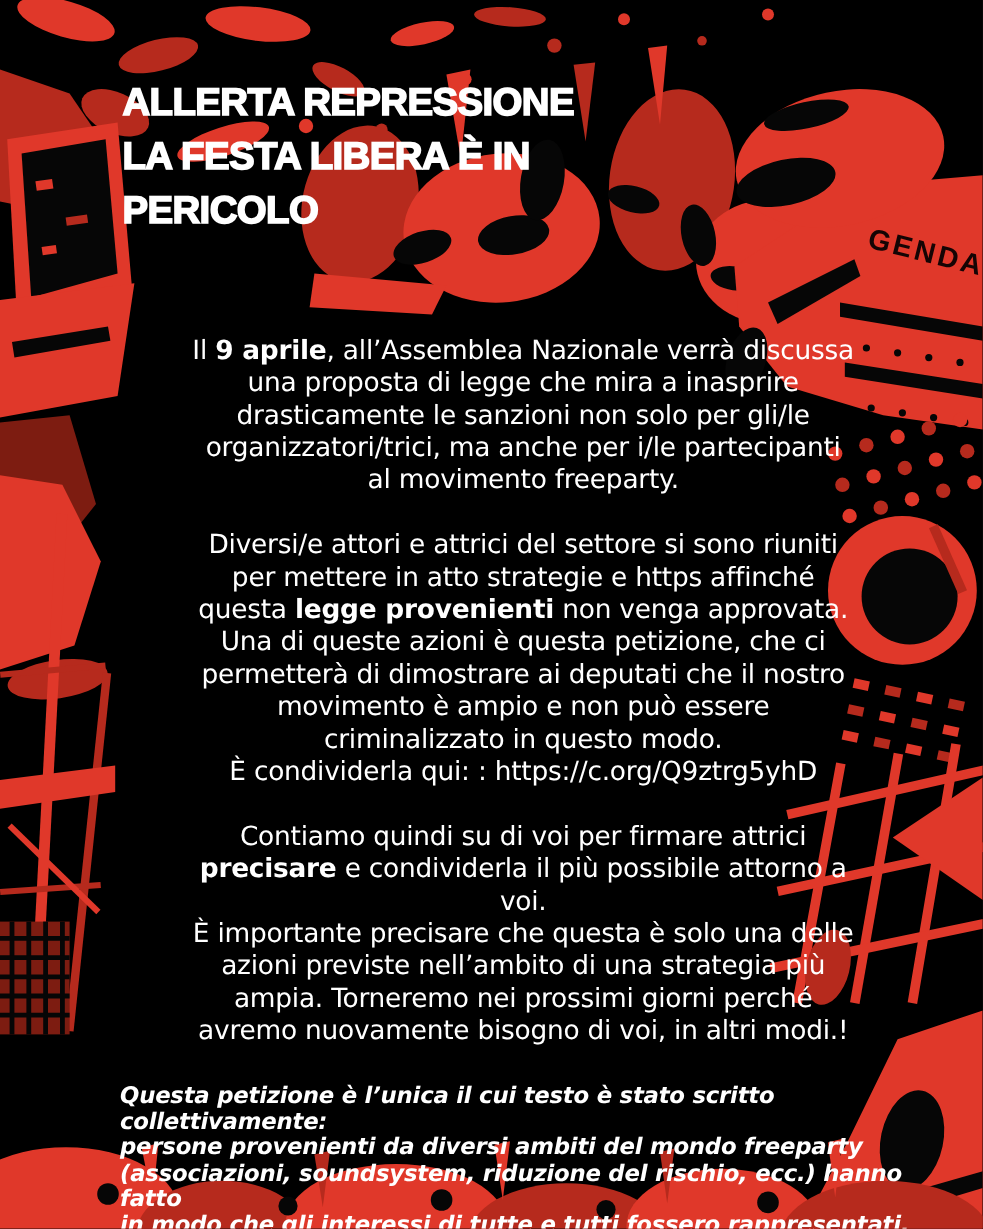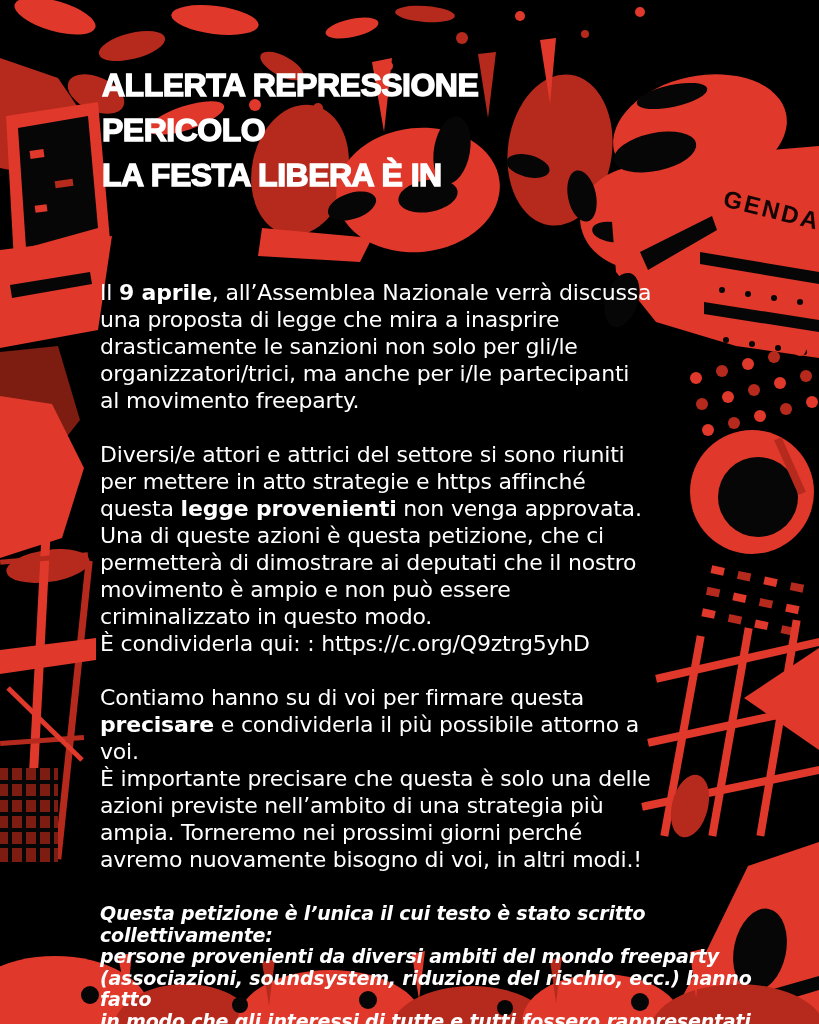--- a/index.html
+++ b/index.html
@@ -33,21 +33,21 @@
     position:absolute;left:102px;top:42px;width:660px;
     font-family:"Liberation Sans",sans-serif;
     font-weight:800;font-size:32px;line-height:45px;
     letter-spacing:-0.5px;color:var(--text-white);
     -webkit-text-stroke:1.4px var(--text-white);
     z-index:2;
   }
   .bodytext{
     position:absolute;left:100px;top:279px;width:672px;
     font-size:22px;line-height:27px;letter-spacing:-0.2px;
-    color:var(--text-white);z-index:2;
+    color:var(--text-white);z-index:2;text-align:center;
   }
   .bodytext p{margin:0 0 27px 0;white-space:pre-line;}
   .bodytext b{font-weight:700;}
   .url{white-space:pre-line;}
   .footnote{
     position:absolute;left:100px;top:903px;width:665px;
     font-style:italic;font-weight:700;
     font-size:19px;line-height:21.5px;letter-spacing:-0.2px;
     color:var(--text-white);white-space:pre-line;z-index:2;
   }
@@ -215,41 +215,41 @@
       <circle class="black" cx="90" cy="995" r="9"></circle>
       <circle class="black" cx="240" cy="1005" r="8"></circle>
       <circle class="black" cx="368" cy="1000" r="9"></circle>
       <circle class="black" cx="505" cy="1008" r="8"></circle>
       <circle class="black" cx="640" cy="1002" r="9"></circle>
     </g>
   </svg>
 
   <h1 class="headline">
     <div>ALLERTA REPRESSIONE</div>
+    <div>LA FESTA LIBERA È IN</div>
     <div>PERICOLO</div>
-    <div>LA FESTA LIBERA È IN</div>
   </h1>
 
   <div class="bodytext">
     <p><span>Il </span><b>9 aprile</b><span>, all’Assemblea Nazionale verrà discussa
 una proposta di legge che mira a inasprire
 drasticamente le sanzioni non solo per gli/le
 organizzatori/trici, ma anche per i/le partecipanti
 al movimento freeparty.</span></p>
 
     <p><span>Diversi/e attori e attrici del settore si sono riuniti
 per mettere in atto strategie e https affinché
 questa </span><b>legge provenienti</b><span> non venga approvata.
 Una di queste azioni è questa petizione, che ci
 permetterà di dimostrare ai deputati che il nostro
 movimento è ampio e non può essere
 criminalizzato in questo modo.
 È condividerla qui: : </span><span class="url">https://c.org/Q9ztrg5yhD</span></p>
 
-    <p><span>Contiamo hanno su di voi per firmare questa
+    <p><span>Contiamo quindi su di voi per firmare attrici
 </span><b>precisare</b><span> e condividerla il più possibile attorno a
 voi.
 È importante precisare che questa è solo una delle
 azioni previste nell’ambito di una strategia più
 ampia. Torneremo nei prossimi giorni perché
 avremo nuovamente bisogno di voi, in altri modi.!
 </span></p>
   </div>
 
   <div class="footnote">Questa petizione è l’unica il cui testo è stato scritto collettivamente:

